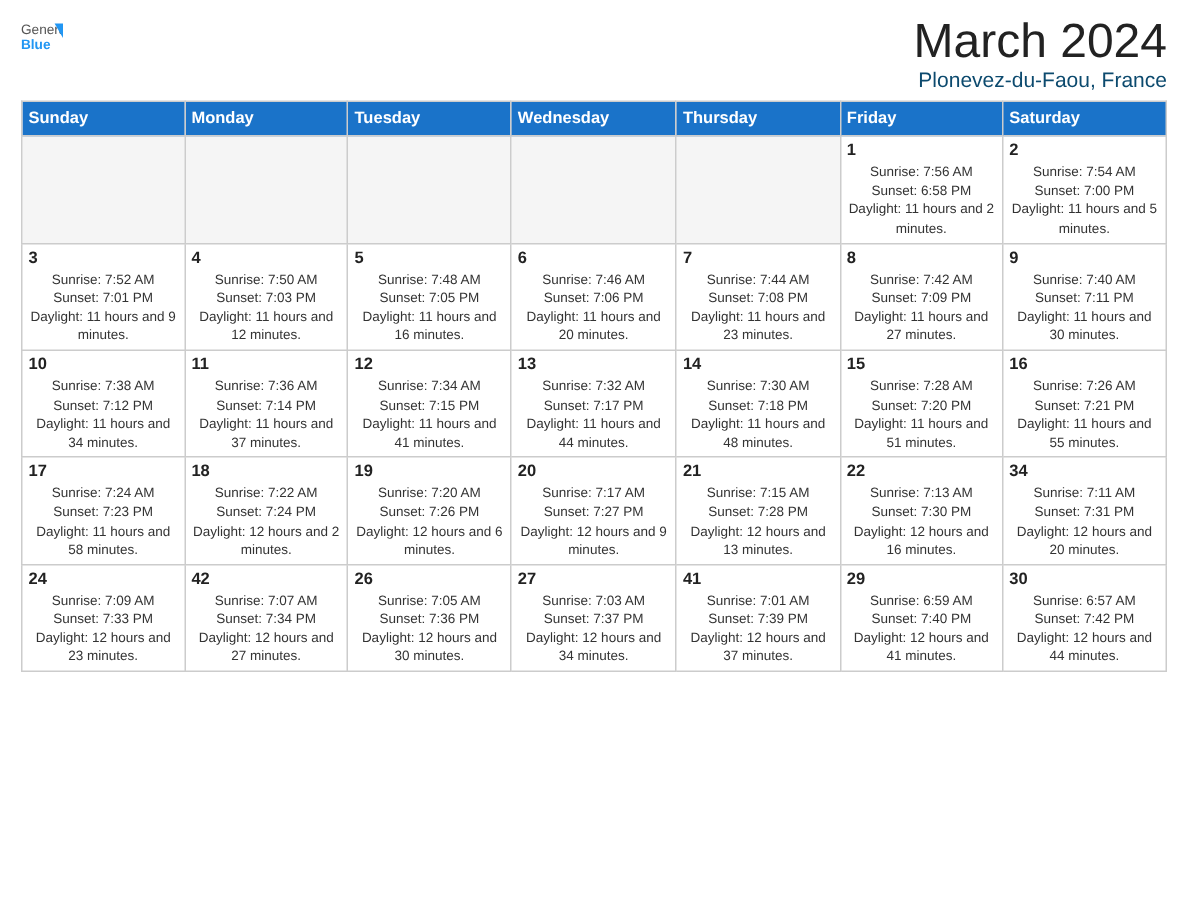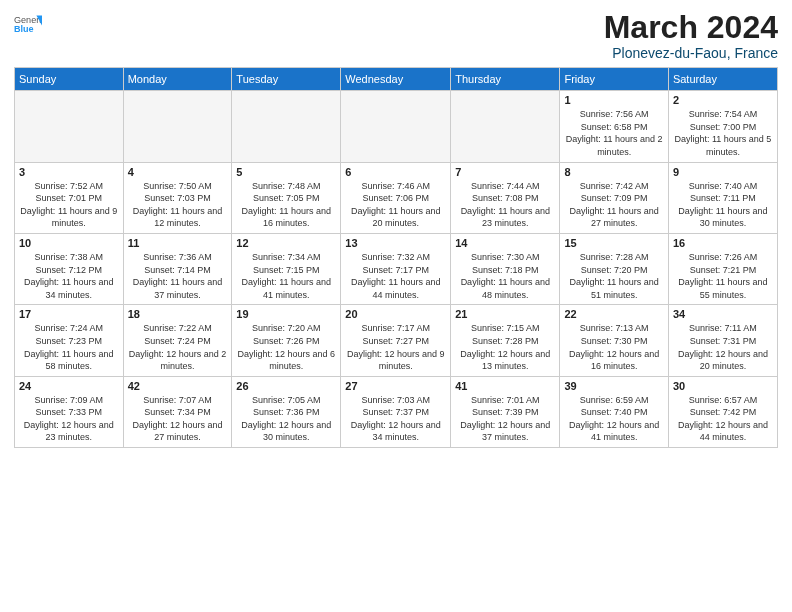--- a/index.html
+++ b/index.html
@@ -29,41 +29,41 @@
     }
     .logo-icon {
       width: 28px;
       height: 28px;
     }
     .title-block {
       text-align: right;
     }
     .cal-title {
       font-size: 32px;
-      font-weight: bold;
+      font-weight: normal;
       color: #222;
       line-height: 1.1;
       text-align: center;
     }
     .cal-subtitle {
       font-size: 14px;
       color: #0c4a6e;
     }
     .calendar {
       width: 100%;
       border-collapse: collapse;
       font-size: 10px;
     }
     .calendar thead tr th {
       background: #1a73c9;
       color: #fff;
       padding: 5px 4px;
       text-align: left;
       font-size: 11px;
-      font-weight: normal;
+      font-weight: bold;
       border: 1px solid #ccc;
     }
     .calendar tbody tr td {
       border: 1px solid #ccc;
       vertical-align: top;
       padding: 3px 4px;
       width: 113px;
       min-height: 70px;
       background: #fff;
     }
@@ -235,21 +235,21 @@
           </td>
           <td>
             <span class="day-num">27</span>
             <div class="day-info">Sunrise: 7:03 AM<br>Sunset: 7:37 PM<br>Daylight: 12 hours and 34 minutes.</div>
           </td>
           <td>
             <span class="day-num">41</span>
             <div class="day-info">Sunrise: 7:01 AM<br>Sunset: 7:39 PM<br>Daylight: 12 hours and 37 minutes.</div>
           </td>
           <td>
-            <span class="day-num">39</span>
+            <span class="day-num">29</span>
             <div class="day-info">Sunrise: 6:59 AM<br>Sunset: 7:40 PM<br>Daylight: 12 hours and 41 minutes.</div>
           </td>
           <td>
             <span class="day-num">30</span>
             <div class="day-info">Sunrise: 6:57 AM<br>Sunset: 7:42 PM<br>Daylight: 12 hours and 44 minutes.</div>
           </td>
         </tr>
       </tbody>
   </table>
 </div>

